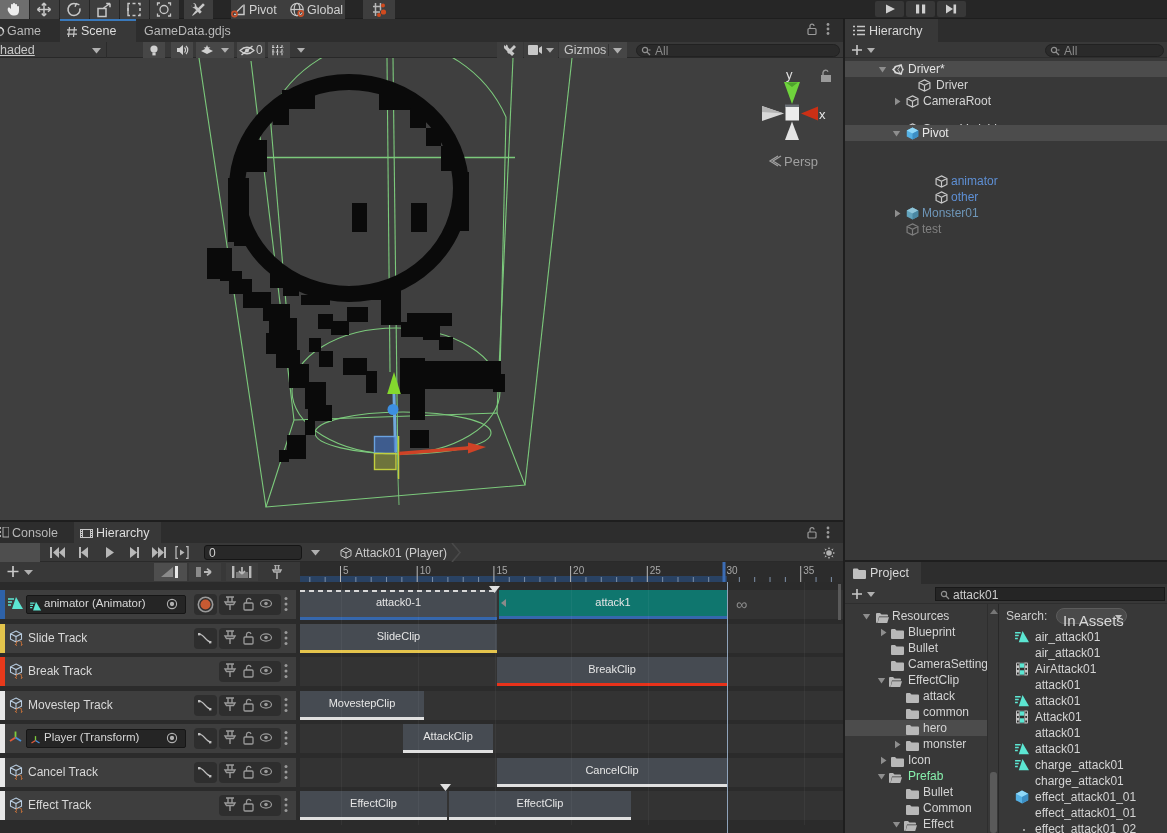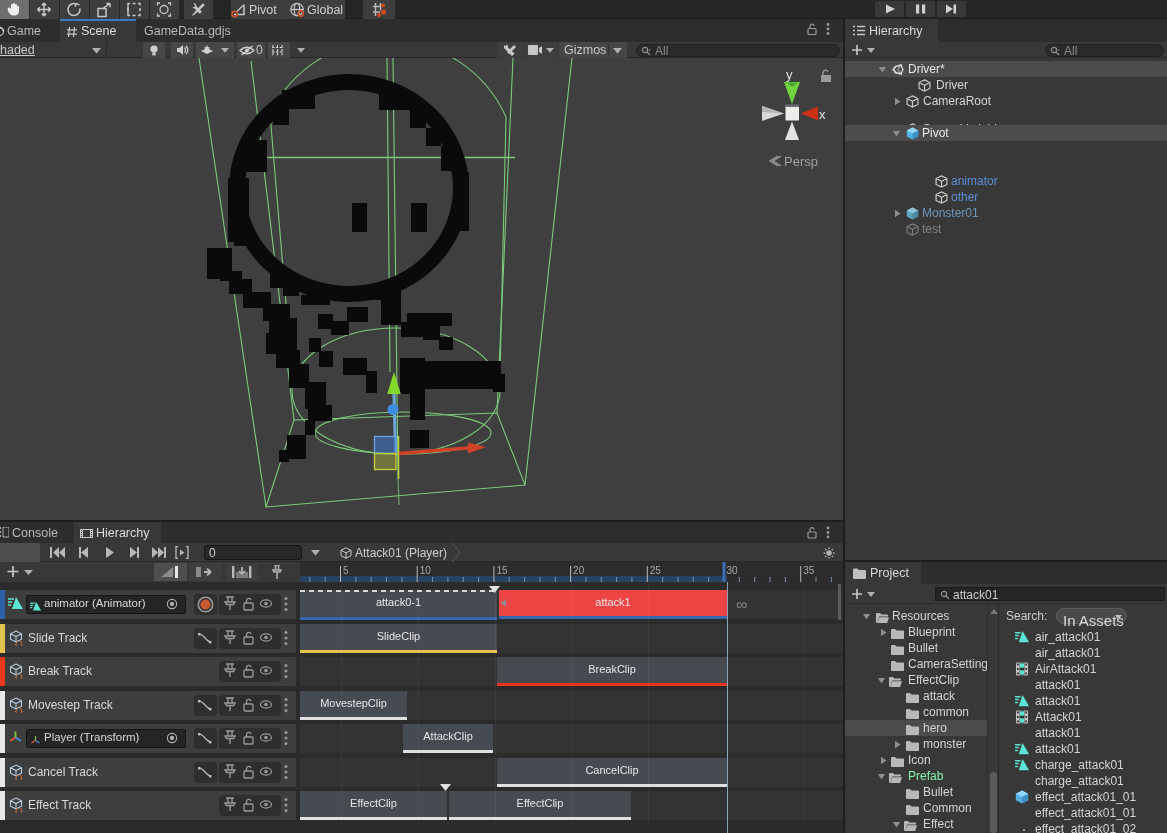--- a/index.html
+++ b/index.html
@@ -634,21 +634,21 @@
           <circle cx="3" cy="2.5" r="1.5"></circle>
           <circle cx="3" cy="8" r="1.5"></circle>
           <circle cx="3" cy="13.5" r="1.5"></circle>
         </svg>
       </div>
       <div class="abs" style="left:300px;top:8px;width:543px;height:29px;background:#333333;"></div>
       <div class="abs" style="left:300px;top:8px;width:197px;height:30px;background:#464b52;border-bottom:3px solid #3567ad;">
         <div style="position:absolute;left:0;top:0;width:100%;height:2px;background:repeating-linear-gradient(90deg,#d8d8d8 0 5px,transparent 5px 9px);"></div>
         <div class="txt" style="position:absolute;left:0;top:6px;width:100%;text-align:center;font-size:11px;color:#e6e6e6;">attack0-1</div>
       </div>
-      <div class="abs" style="left:499px;top:8px;width:228px;height:29px;background:#ef4444;border-bottom:3px solid #3567ad;">
+      <div class="abs" style="left:499px;top:8px;width:228px;height:29px;background:#0f766e;border-bottom:3px solid #3567ad;">
         <div class="txt" style="position:absolute;left:0;top:6px;width:100%;text-align:center;font-size:11px;color:#e6e6e6;">attack1</div>
         <svg style="position:absolute;left:2px;top:9px" width="6" height="8">
           <path d="M5 0 L0 4 L5 8 Z" fill="#8a8a8a"></path>
         </svg>
       </div>
       <div class="txt abs" style="left:736px;top:14px;font-size:16px;color:#8a8a8a;letter-spacing:-2px;">∞&nbsp;</div>
       <div class="abs" style="left:0;top:41.5px;width:296px;height:29px;background:#3e3e3e;">
         <div class="abs" style="left:0;top:0;width:4.5px;height:29px;background:#e3c44c;"></div>
         <span class="abs" style="left:8px;top:6px;"><svg width="16" height="16" viewBox="0 0 16 16">
             <path d="M8 1 L13.5 3.8 V9.2 L8 12 L2.5 9.2 V3.8 Z M2.5 3.8 L8 6.6 L13.5 3.8 M8 6.6 V12" stroke="#b8cce0" fill="none" stroke-width="1.1"></path>
@@ -731,21 +731,21 @@
       <ellipse cx="44" cy="7.5" rx="5.5" ry="3.6" stroke="#9a9a9a" stroke-width="1.2" fill="none"></ellipse>
           <circle cx="44" cy="7.5" r="1.8"></circle>
     </svg>
         <svg class="abs" style="left:283px;top:6px" width="6" height="16" fill="#9a9a9a">
           <circle cx="3" cy="2.5" r="1.5"></circle>
           <circle cx="3" cy="8" r="1.5"></circle>
           <circle cx="3" cy="13.5" r="1.5"></circle>
         </svg>
       </div>
       <div class="abs" style="left:300px;top:108.5px;width:543px;height:29px;background:#333333;"></div>
-      <div class="abs" style="left:300px;top:108.5px;width:107px;height:29px;background:#464b52;border-bottom:3px solid #e0e0e0;padding-left:32px;">
+      <div class="abs" style="left:300px;top:108.5px;width:124px;height:29px;background:#464b52;border-bottom:3px solid #e0e0e0;padding-left:32px;">
         <div class="txt" style="position:absolute;left:0;top:6px;width:100%;text-align:center;font-size:11px;color:#e6e6e6;">MovestepClip</div>
       </div>
       <div class="abs" style="left:0;top:142px;width:296px;height:29px;background:#3e3e3e;">
         <div class="abs" style="left:0;top:0;width:4.5px;height:29px;background:#e8e8e8;"></div>
         <span class="abs" style="left:8px;top:6px;"><svg width="15" height="15" viewBox="0 0 15 15">
             <path d="M7.5 7.5 V1.5" stroke="#7ecb3c" stroke-width="1.8"></path>
             <path d="M7.5 7.5 L2 11" stroke="#e05a3a" stroke-width="1.8"></path>
             <path d="M7.5 7.5 L13 11" stroke="#4a90d9" stroke-width="1.8"></path>
           </svg></span>
         <div class="abs" style="left:26px;top:4.5px;width:160px;height:19px;background:#252525;border:1px solid #161616;border-radius:2px;"></div>

